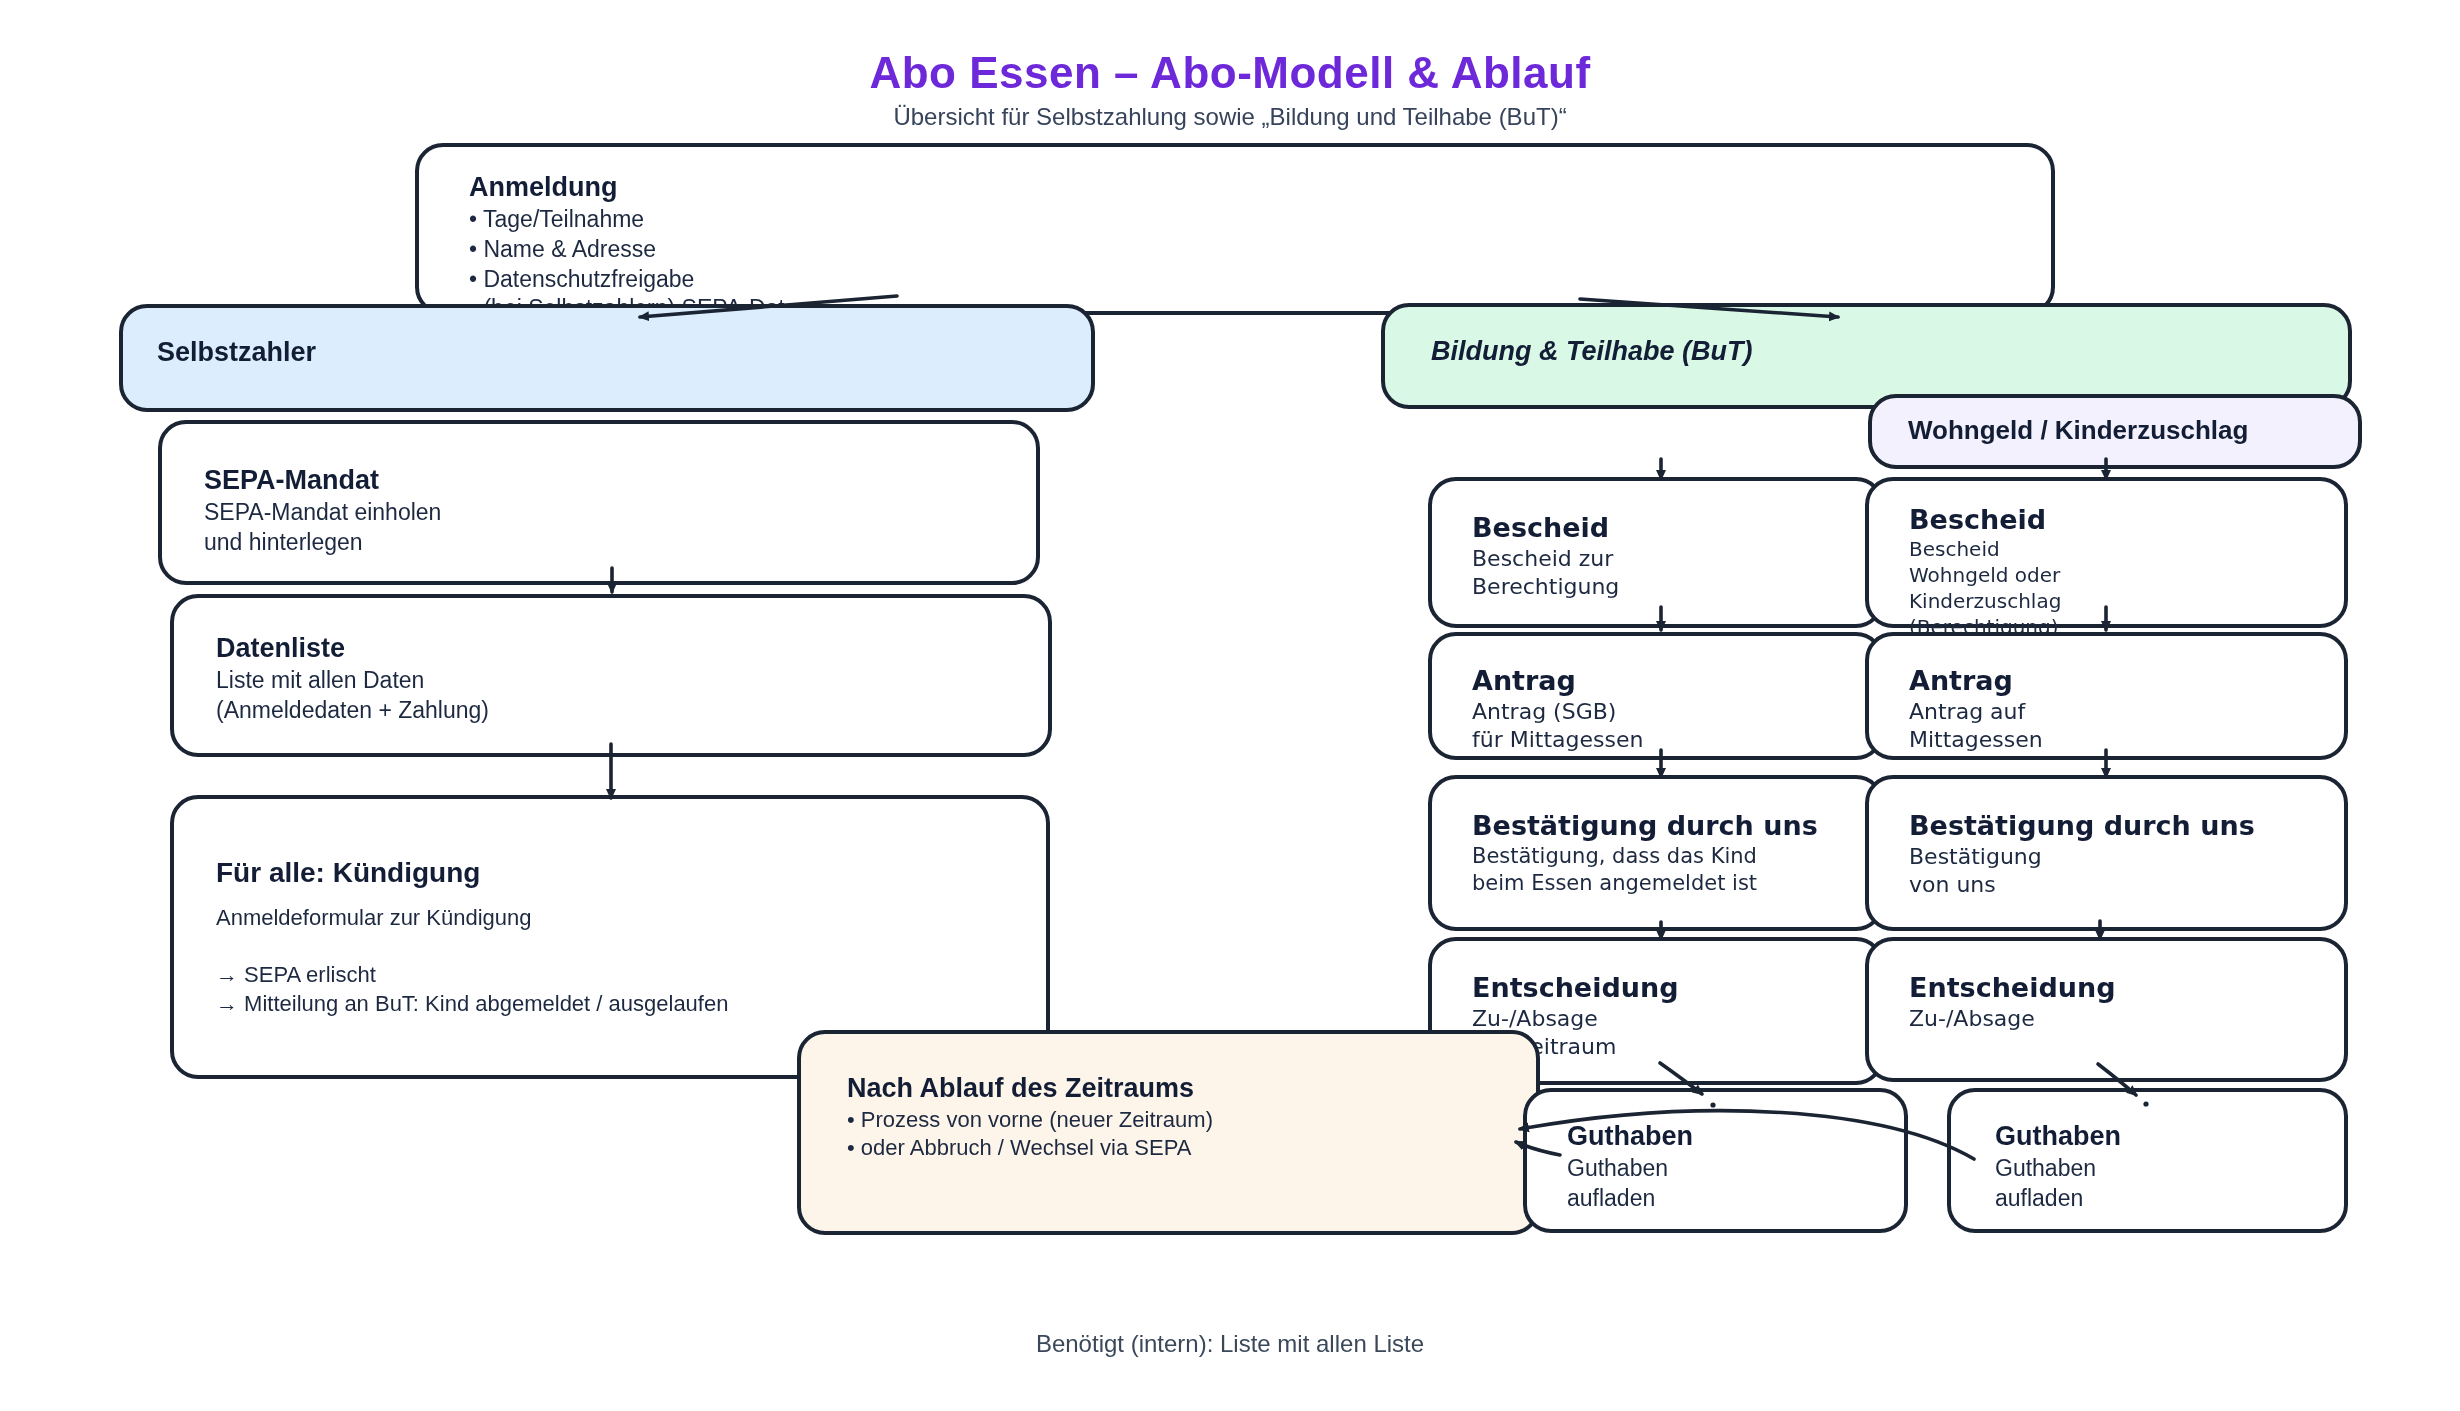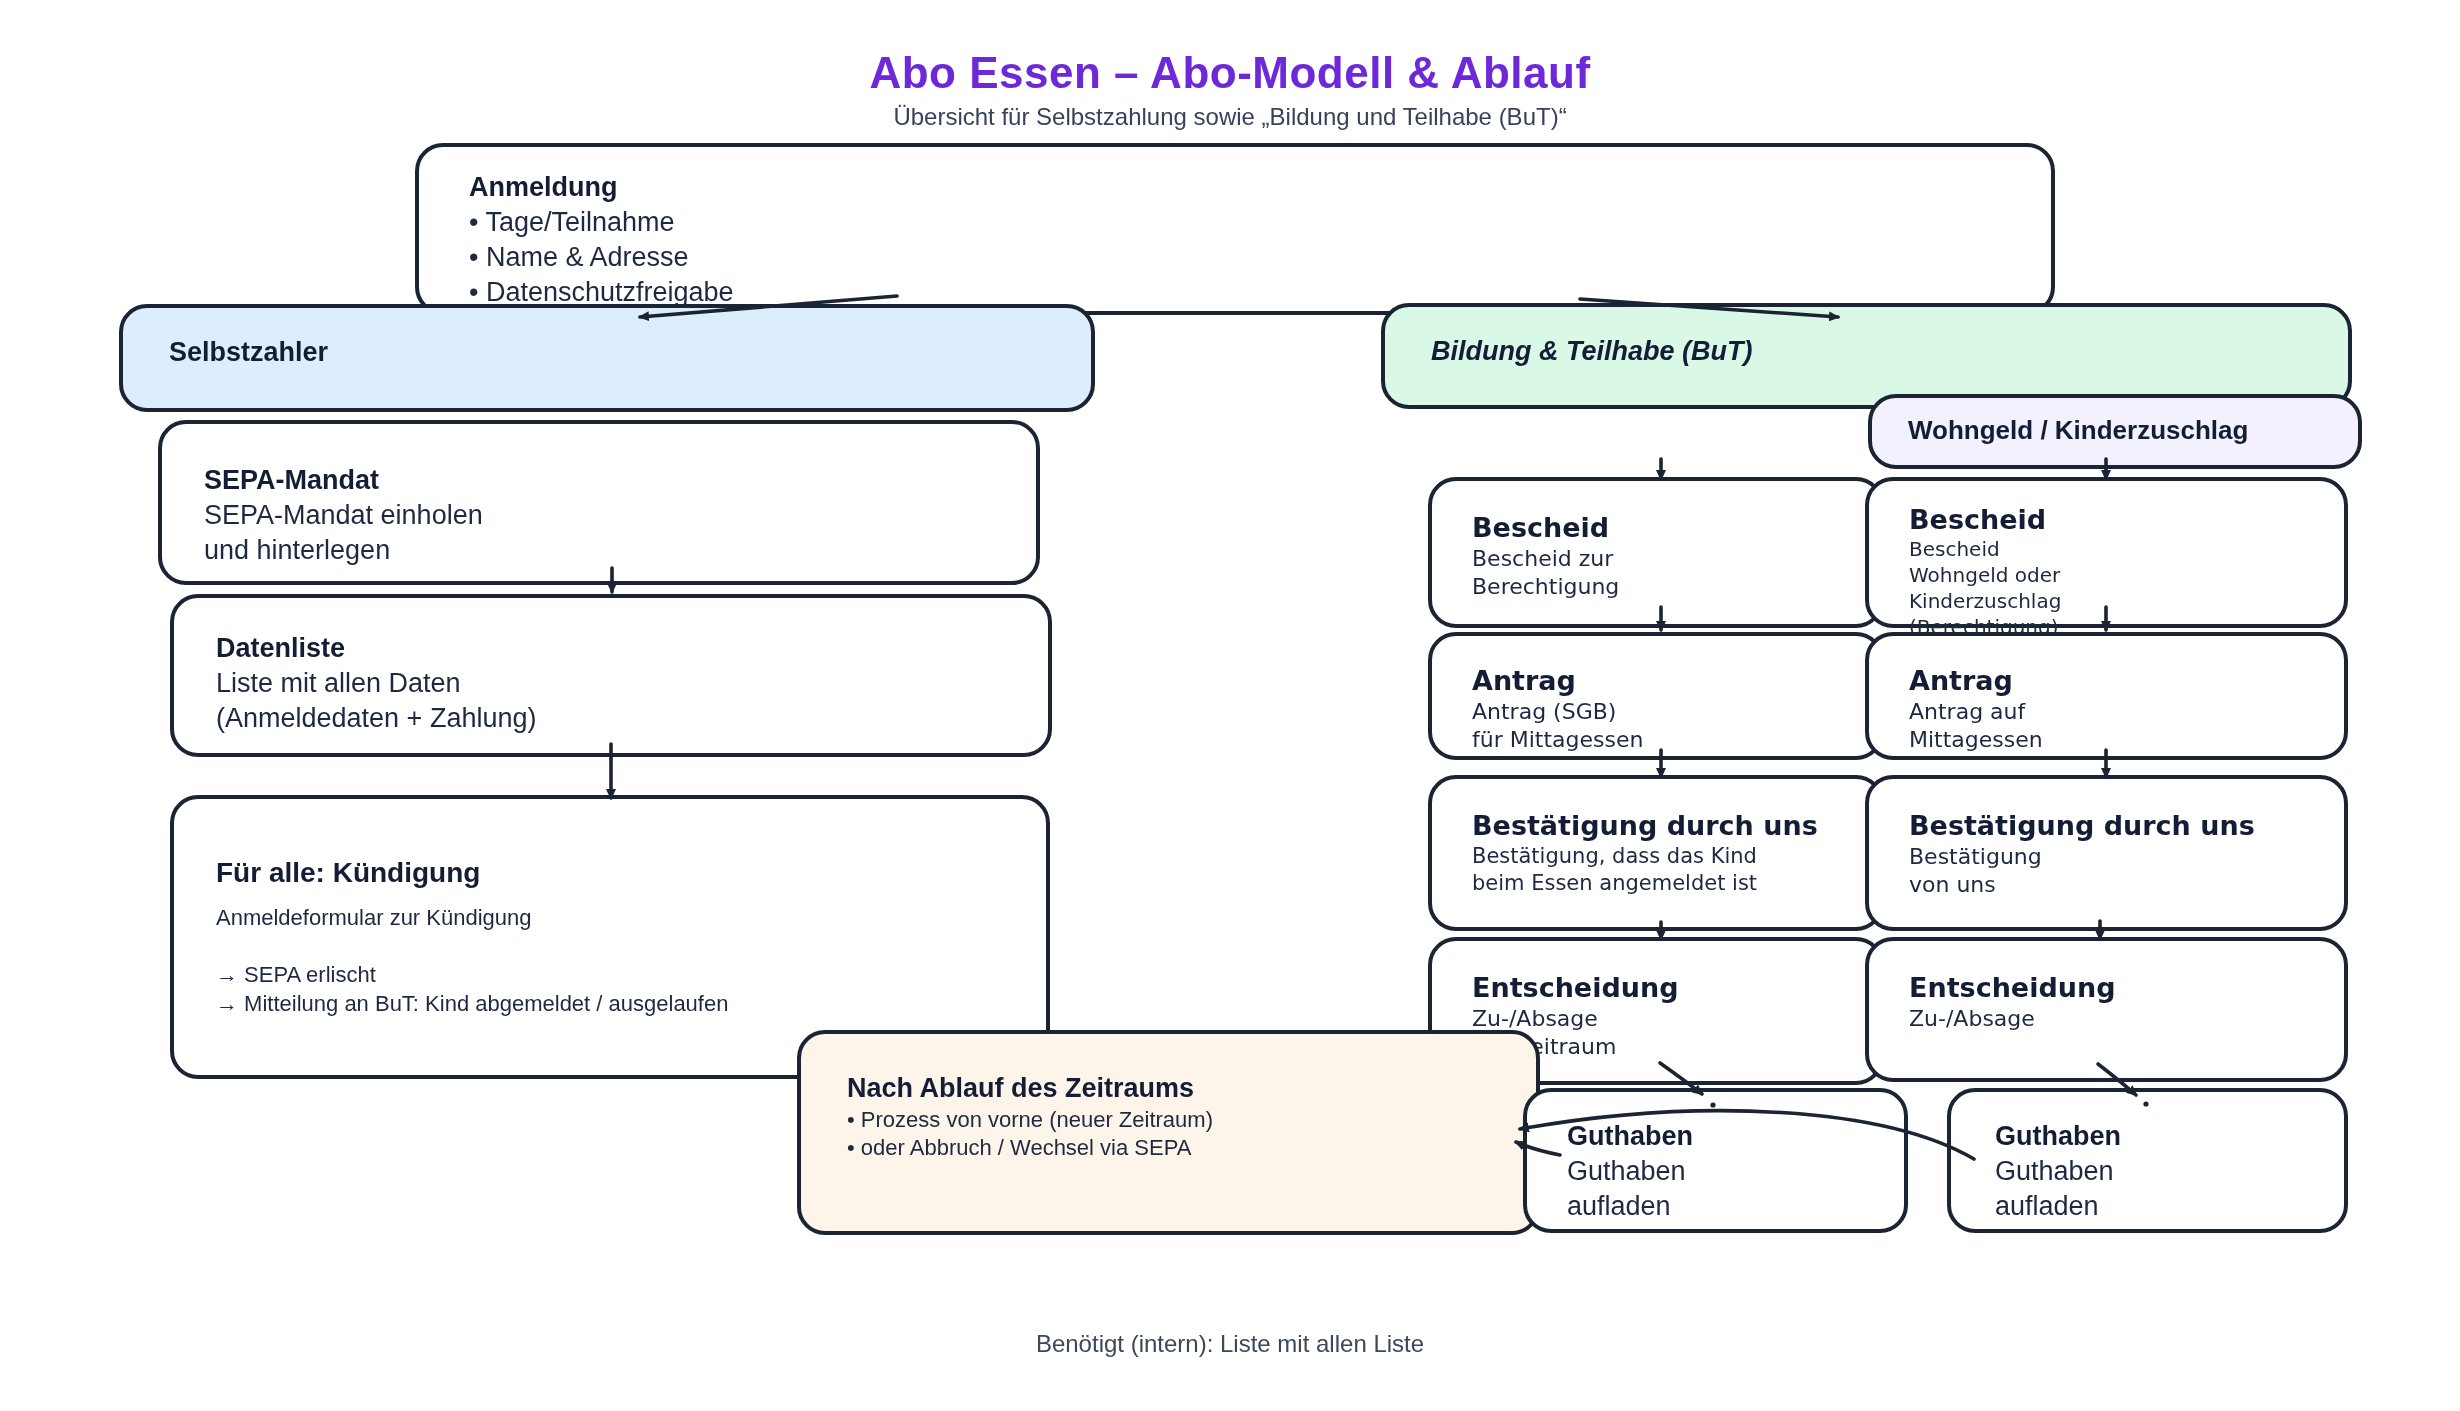--- a/index.html
+++ b/index.html
@@ -7,21 +7,21 @@
           font-family:"Liberation Sans",sans-serif;color:#16213a;}
   .page-title{position:absolute;left:0;top:48px;width:100%;text-align:center;
               font-size:44px;font-weight:bold;letter-spacing:.5px;color:#6d28d9;}
   .page-subtitle{position:absolute;left:0;top:103px;width:100%;text-align:center;
                  font-size:24px;color:#36435a;}
   .page-footer{position:absolute;left:0;top:1330px;width:100%;text-align:center;
                font-size:24px;color:#3a4859;}
   .node{position:absolute;box-sizing:border-box;border:4px solid #1b2433;border-radius:28px;
         background:#ffffff;}
   .nt{font-weight:bold;font-size:27px;line-height:1.25;color:#131e36;}
-  .nl{font-size:27px;line-height:1.3;min-height:1.3em;color:#1d2940;}
+  .nl{font-size:23px;line-height:1.3;min-height:1.3em;color:#1d2940;}
   .f-wide{font-family:"DejaVu Sans",sans-serif;}
   .f-wide .nl{font-size:22px;}
   .bg-blue{background:#dceefd;}
   .bg-green{background:#d9f8e6;font-style:italic;}
   .bg-lav{background:#f2f1fd;}
   .bg-cream{background:#fdf5ea;}
   .hdr .nt{font-size:27px;}
   .subhdr .nt{font-size:26px;}
   .small .nl{font-size:20px;line-height:1.22;}
   svg.arrows{position:absolute;left:0;top:0;z-index:10;pointer-events:none;}
@@ -36,21 +36,21 @@
   <div class="page-subtitle">Übersicht für Selbstzahlung sowie „Bildung und Teilhabe (BuT)“</div>
 
   <div class="node z1" style="left:415px;top:143px;width:1640px;height:172px;padding:24px 50px;">
     <div class="nt">Anmeldung</div>
     <div class="nl">• Tage/Teilnahme</div>
     <div class="nl">• Name &amp; Adresse</div>
     <div class="nl">• Datenschutzfreigabe</div>
     <div class="nl">• (bei Selbstzahlern) SEPA-Daten</div>
   </div>
 
-  <div class="node hdr bg-blue z2" style="left:119px;top:304px;width:976px;height:108px;padding:28px 46px;">
+  <div class="node hdr bg-blue z2" style="left:119px;top:304px;width:976px;height:108px;padding:28px 34px;">
     <div class="nt">Selbstzahler</div>
   </div>
 
   <div class="node hdr bg-green z2" style="left:1381px;top:303px;width:971px;height:106px;padding:28px 46px;">
     <div class="nt">Bildung &amp; Teilhabe (BuT)</div>
   </div>
 
 
   <div class="node subhdr bg-lav z3" style="left:1868px;top:394px;width:494px;height:75px;padding:16px 36px;">
     <div class="nt">Wohngeld / Kinderzuschlag</div>

